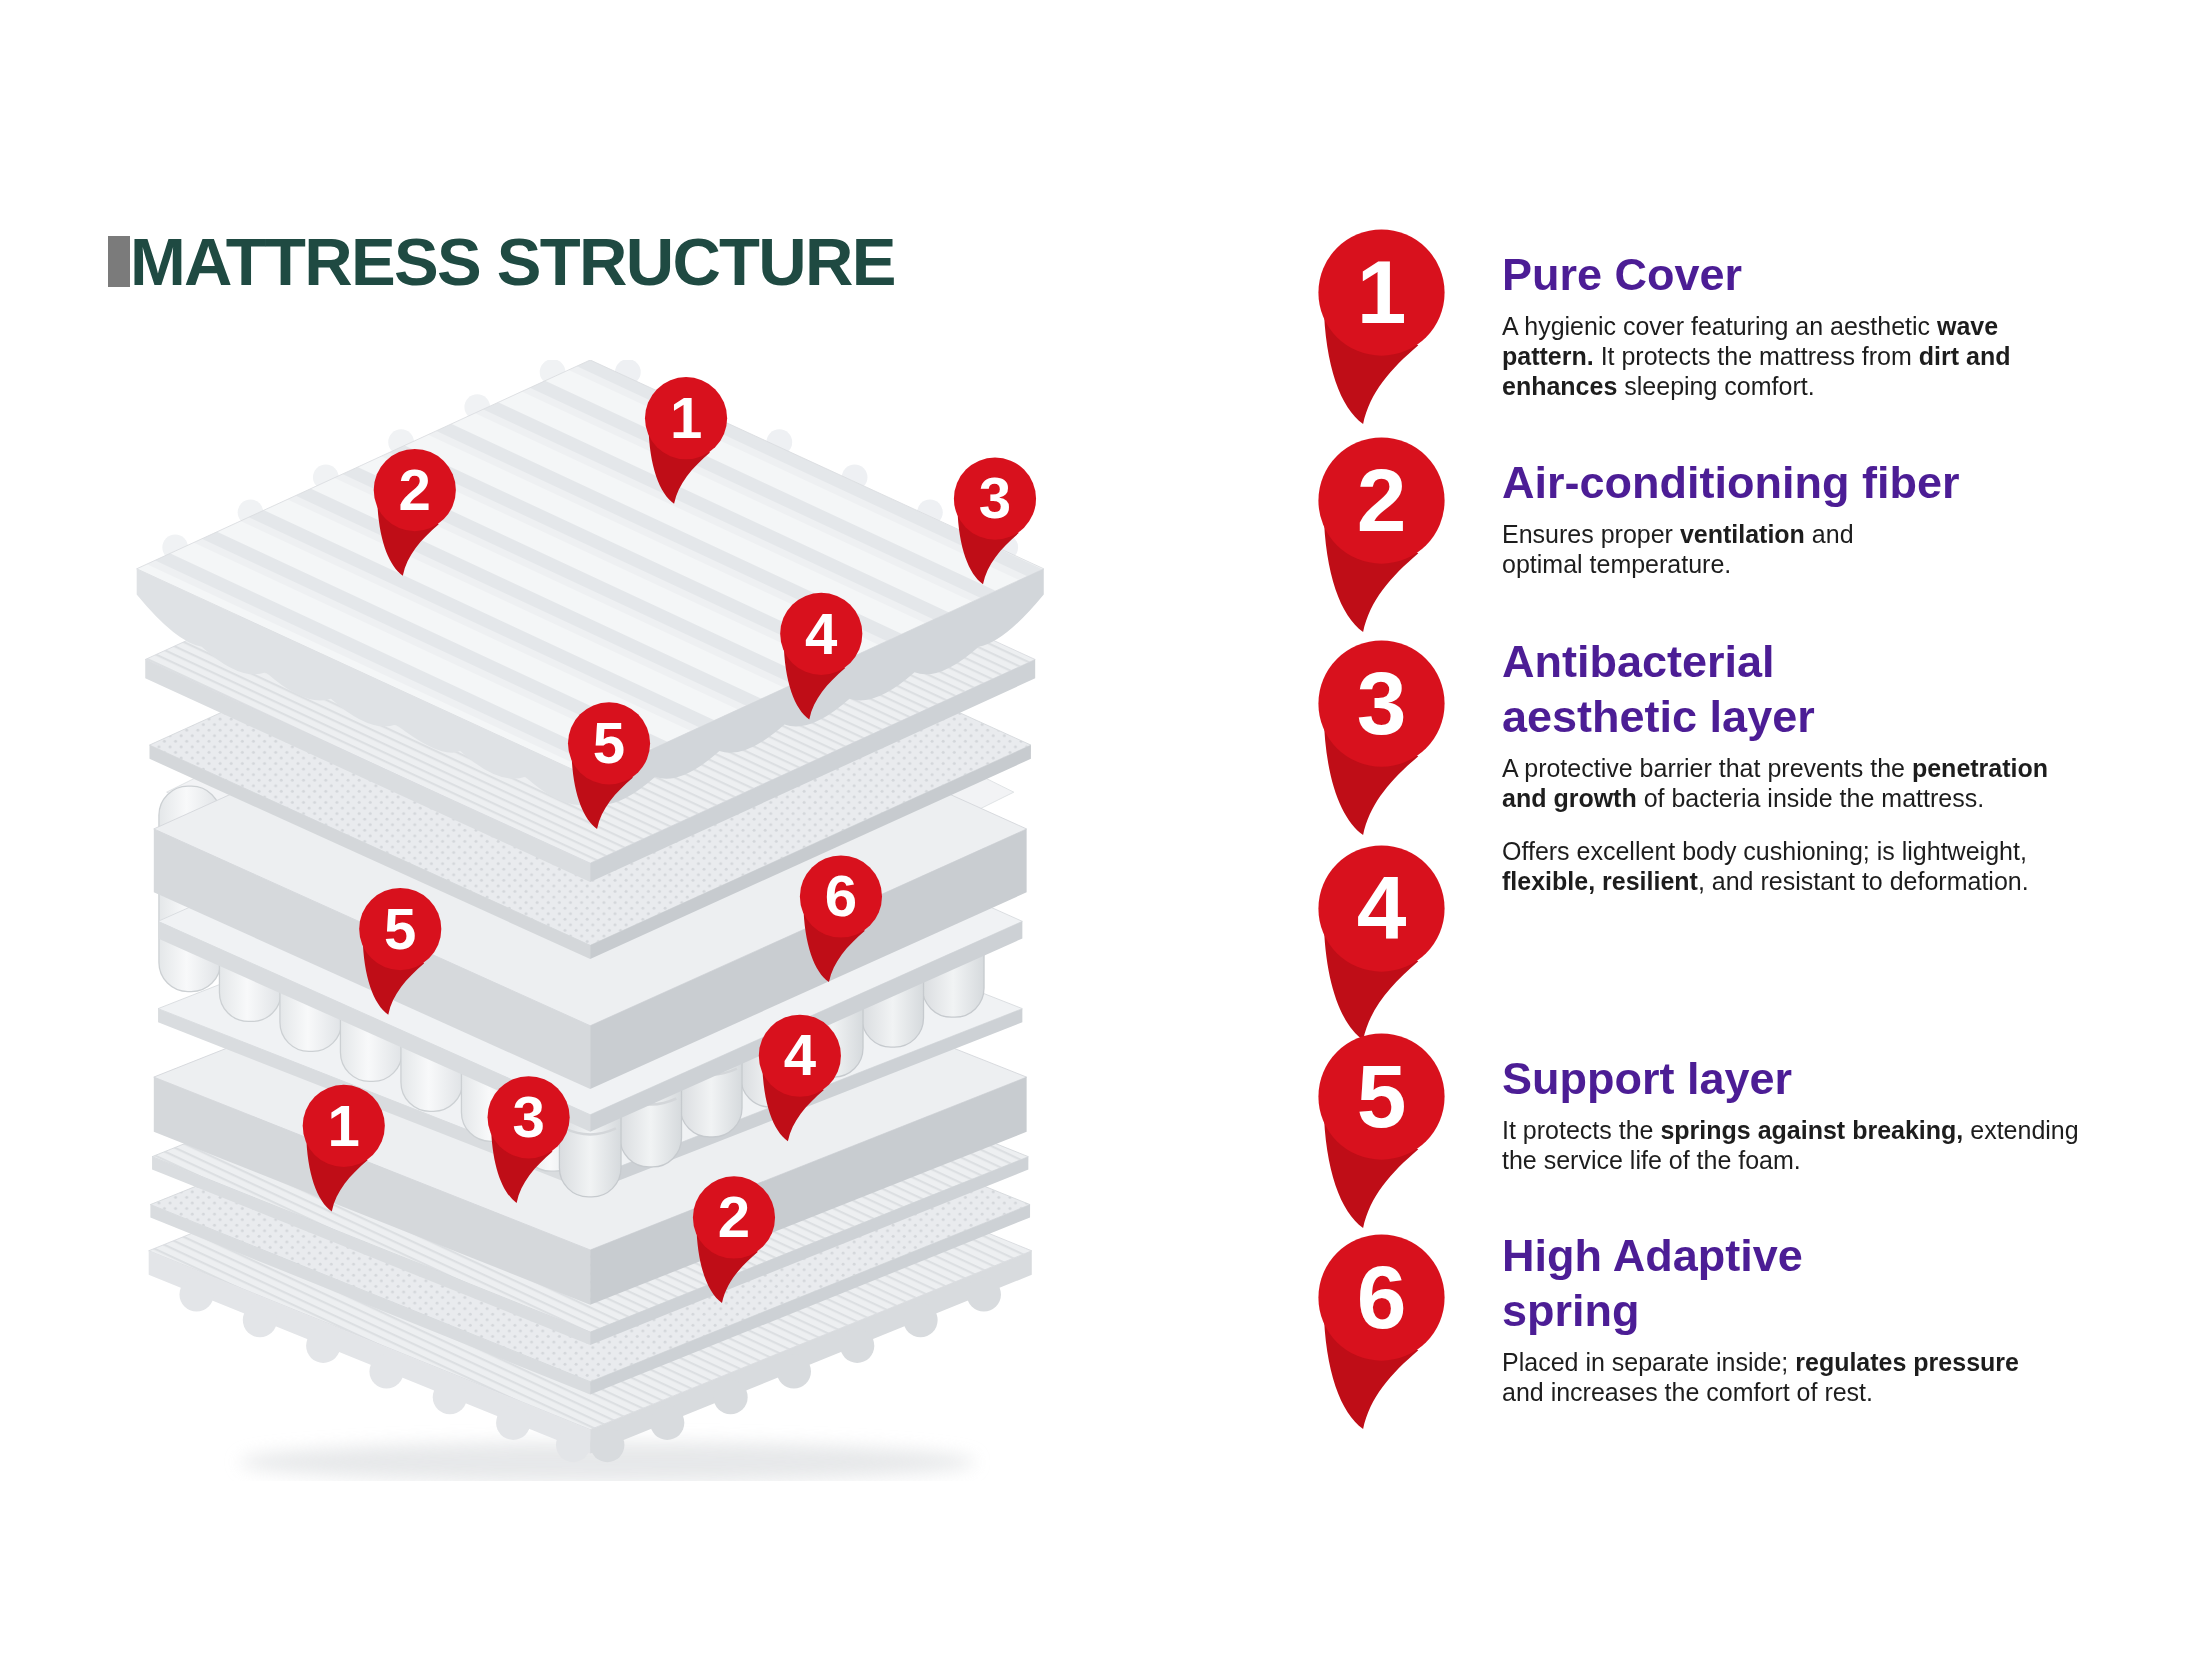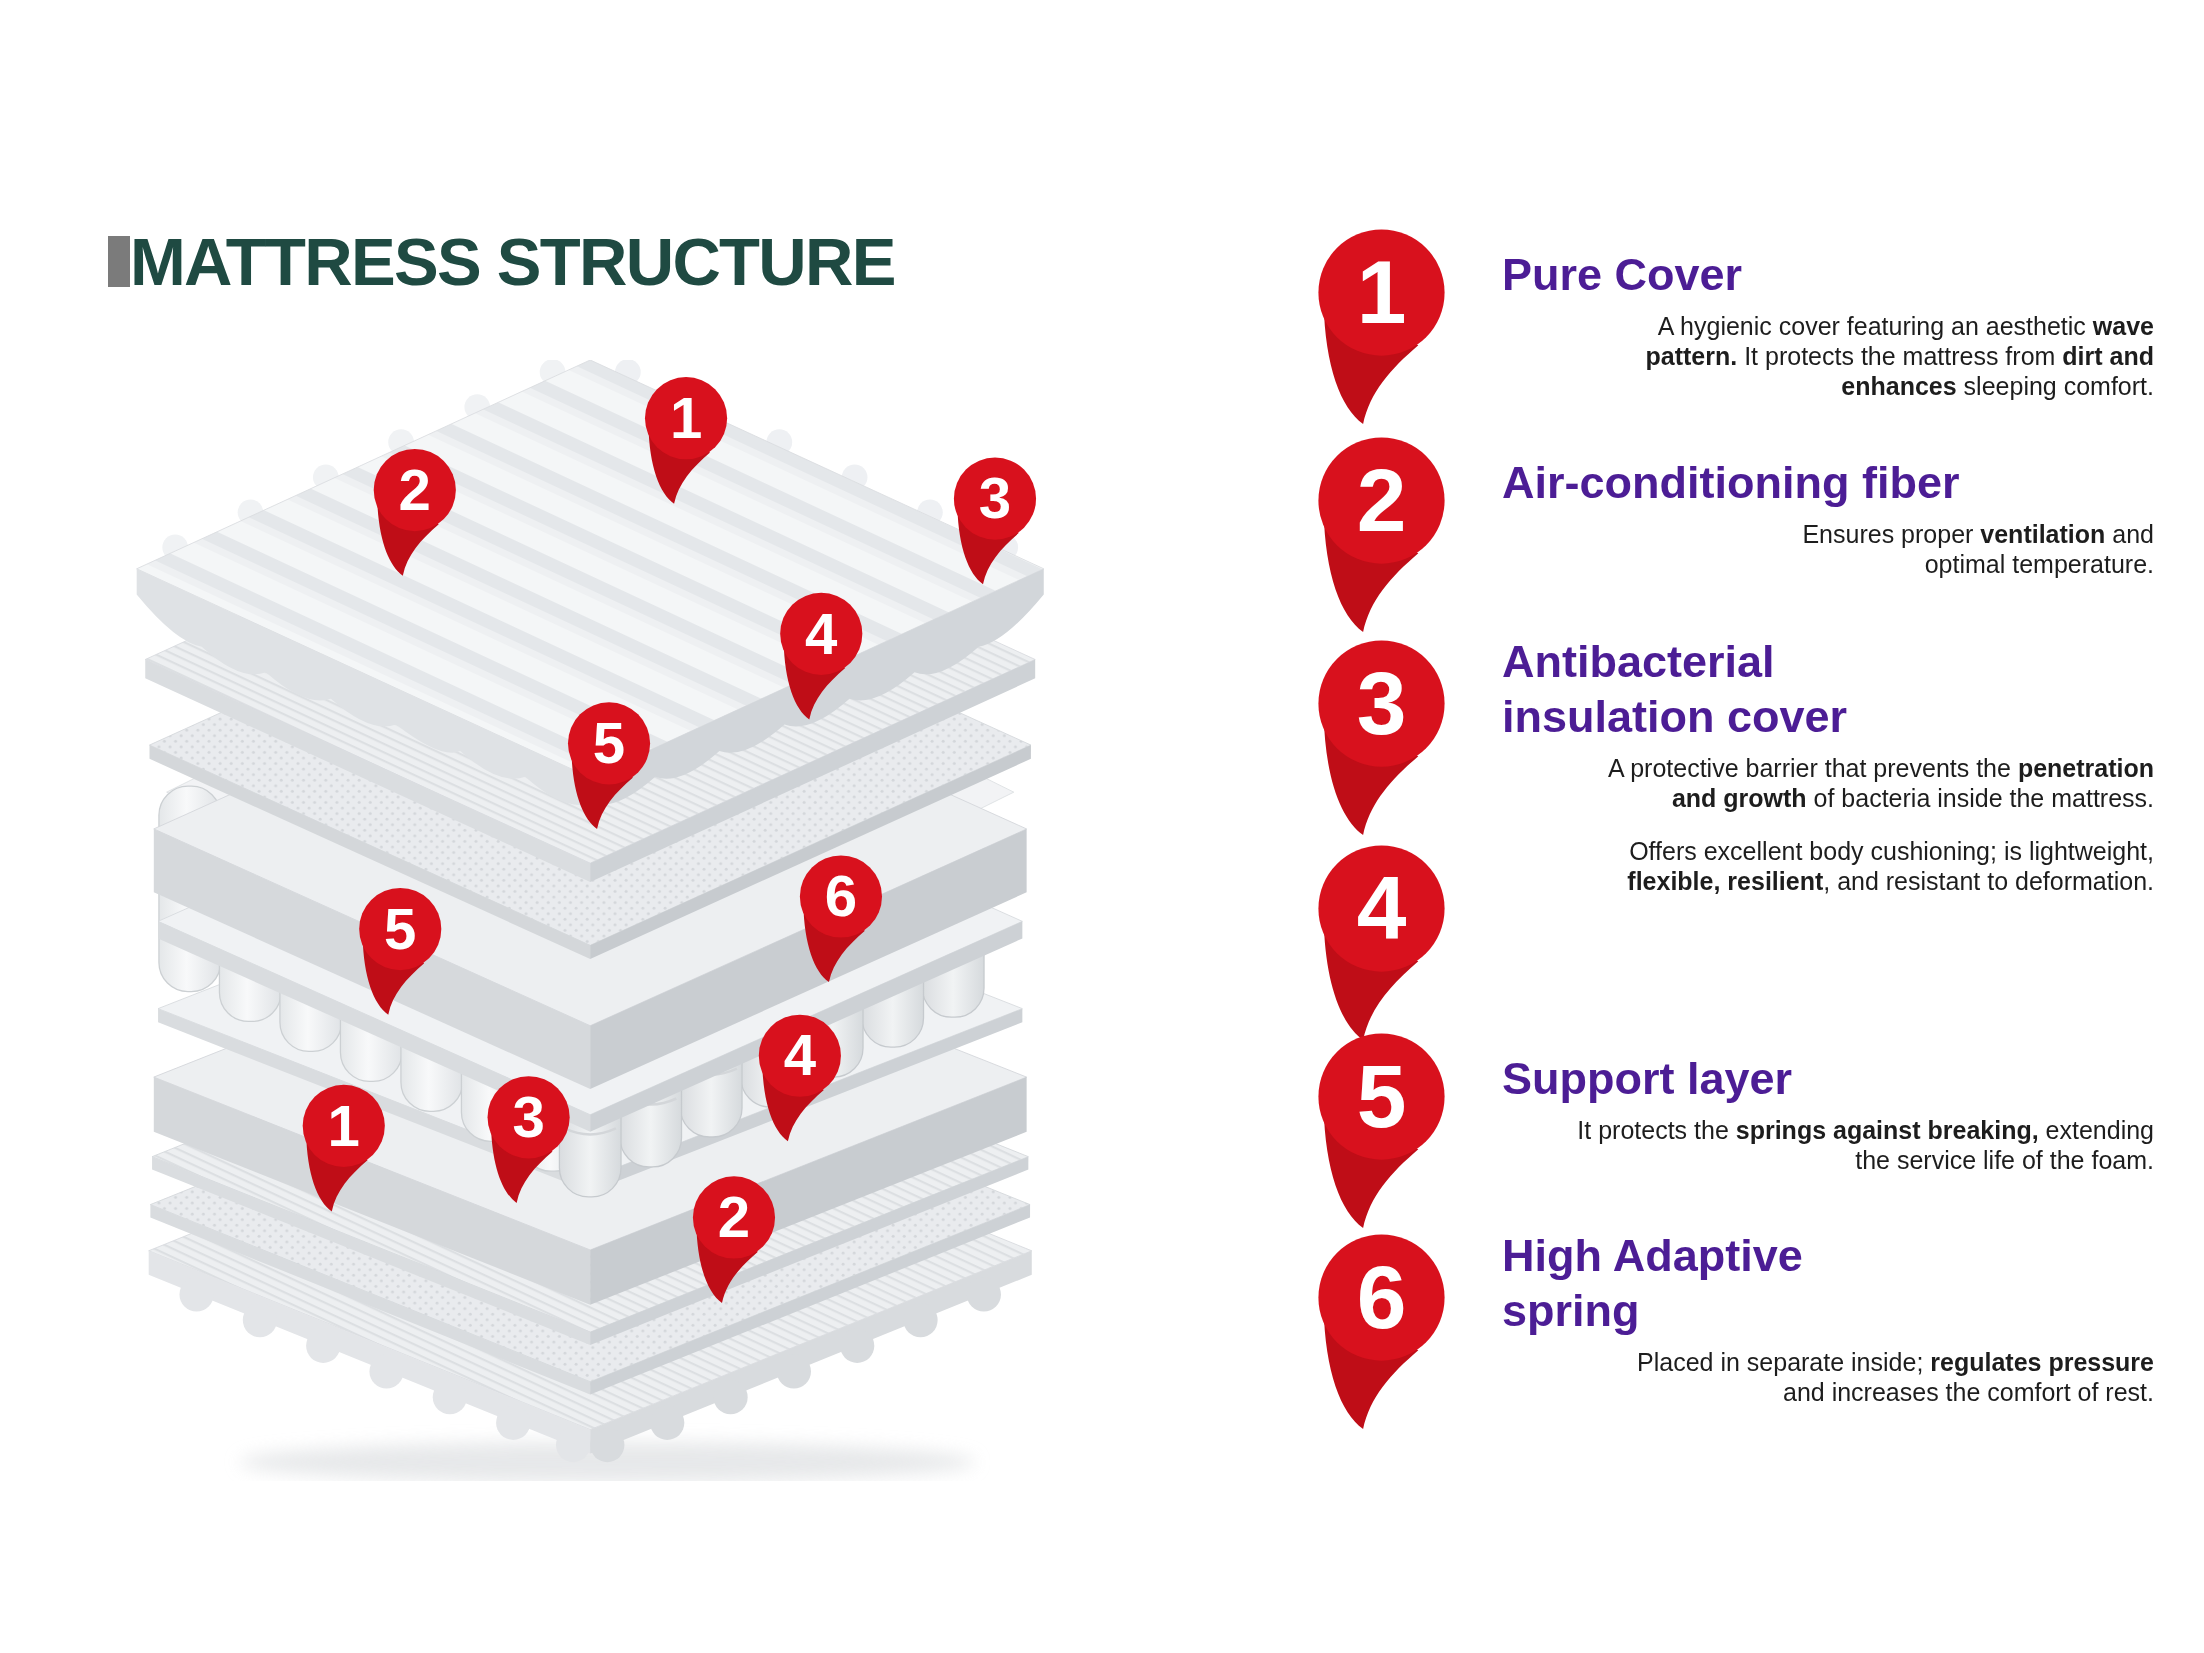--- a/index.html
+++ b/index.html
@@ -35,21 +35,20 @@
   .legend-pin svg{display:block;width:100%;height:100%;}
   .legend-text{width:652px;}
   .legend-title{
     margin:36px 0 0;font-size:45px;line-height:55px;font-weight:700;
     color:#4c1d95;white-space:pre-line;letter-spacing:0;
   }
   .legend-title.two{margin-top:12px;}
   .legend-desc{
     margin:8.6px 0 0;font-size:25px;line-height:30px;color:#1d1d1d;
     white-space:pre-line;
-    text-align:right;
   }
   .legend-desc .b{font-weight:700;}
 </style>
 </head>
 <body>
 
 <div class="canvas">
 
   <div class="title-block">
     <span class="title-bar"></span>
@@ -354,21 +353,21 @@
     <div class="legend-item" style="top:622px;">
       <div class="legend-pin">
           <svg viewBox="-62 -62 124 168">
             <path class="pin-tail" d="M-44 8 C-43 56 -31 88 -14 100 C-9 76 7 58 28 40 Z"></path>
             <circle class="pin-circle" cx="0" cy="0" r="48"></circle>
             <text class="pin-num" x="0" y="23">3</text>
           </svg>
         </div>
       <div class="legend-text">
         <h2 class="legend-title two">Antibacterial
-insulation cover</h2>
+aesthetic layer</h2>
         <p class="legend-desc"><span>A protective barrier that prevents the </span><span class="b">penetration
 and growth</span><span> of bacteria inside the mattress.</span></p>
       </div>
     </div>
 
     <div class="legend-item" style="top:827px;">
       <div class="legend-pin">
           <svg viewBox="-62 -62 124 168">
             <path class="pin-tail" d="M-44 8 C-43 56 -31 88 -14 100 C-9 76 7 58 28 40 Z"></path>
             <circle class="pin-circle" cx="0" cy="0" r="48"></circle>

